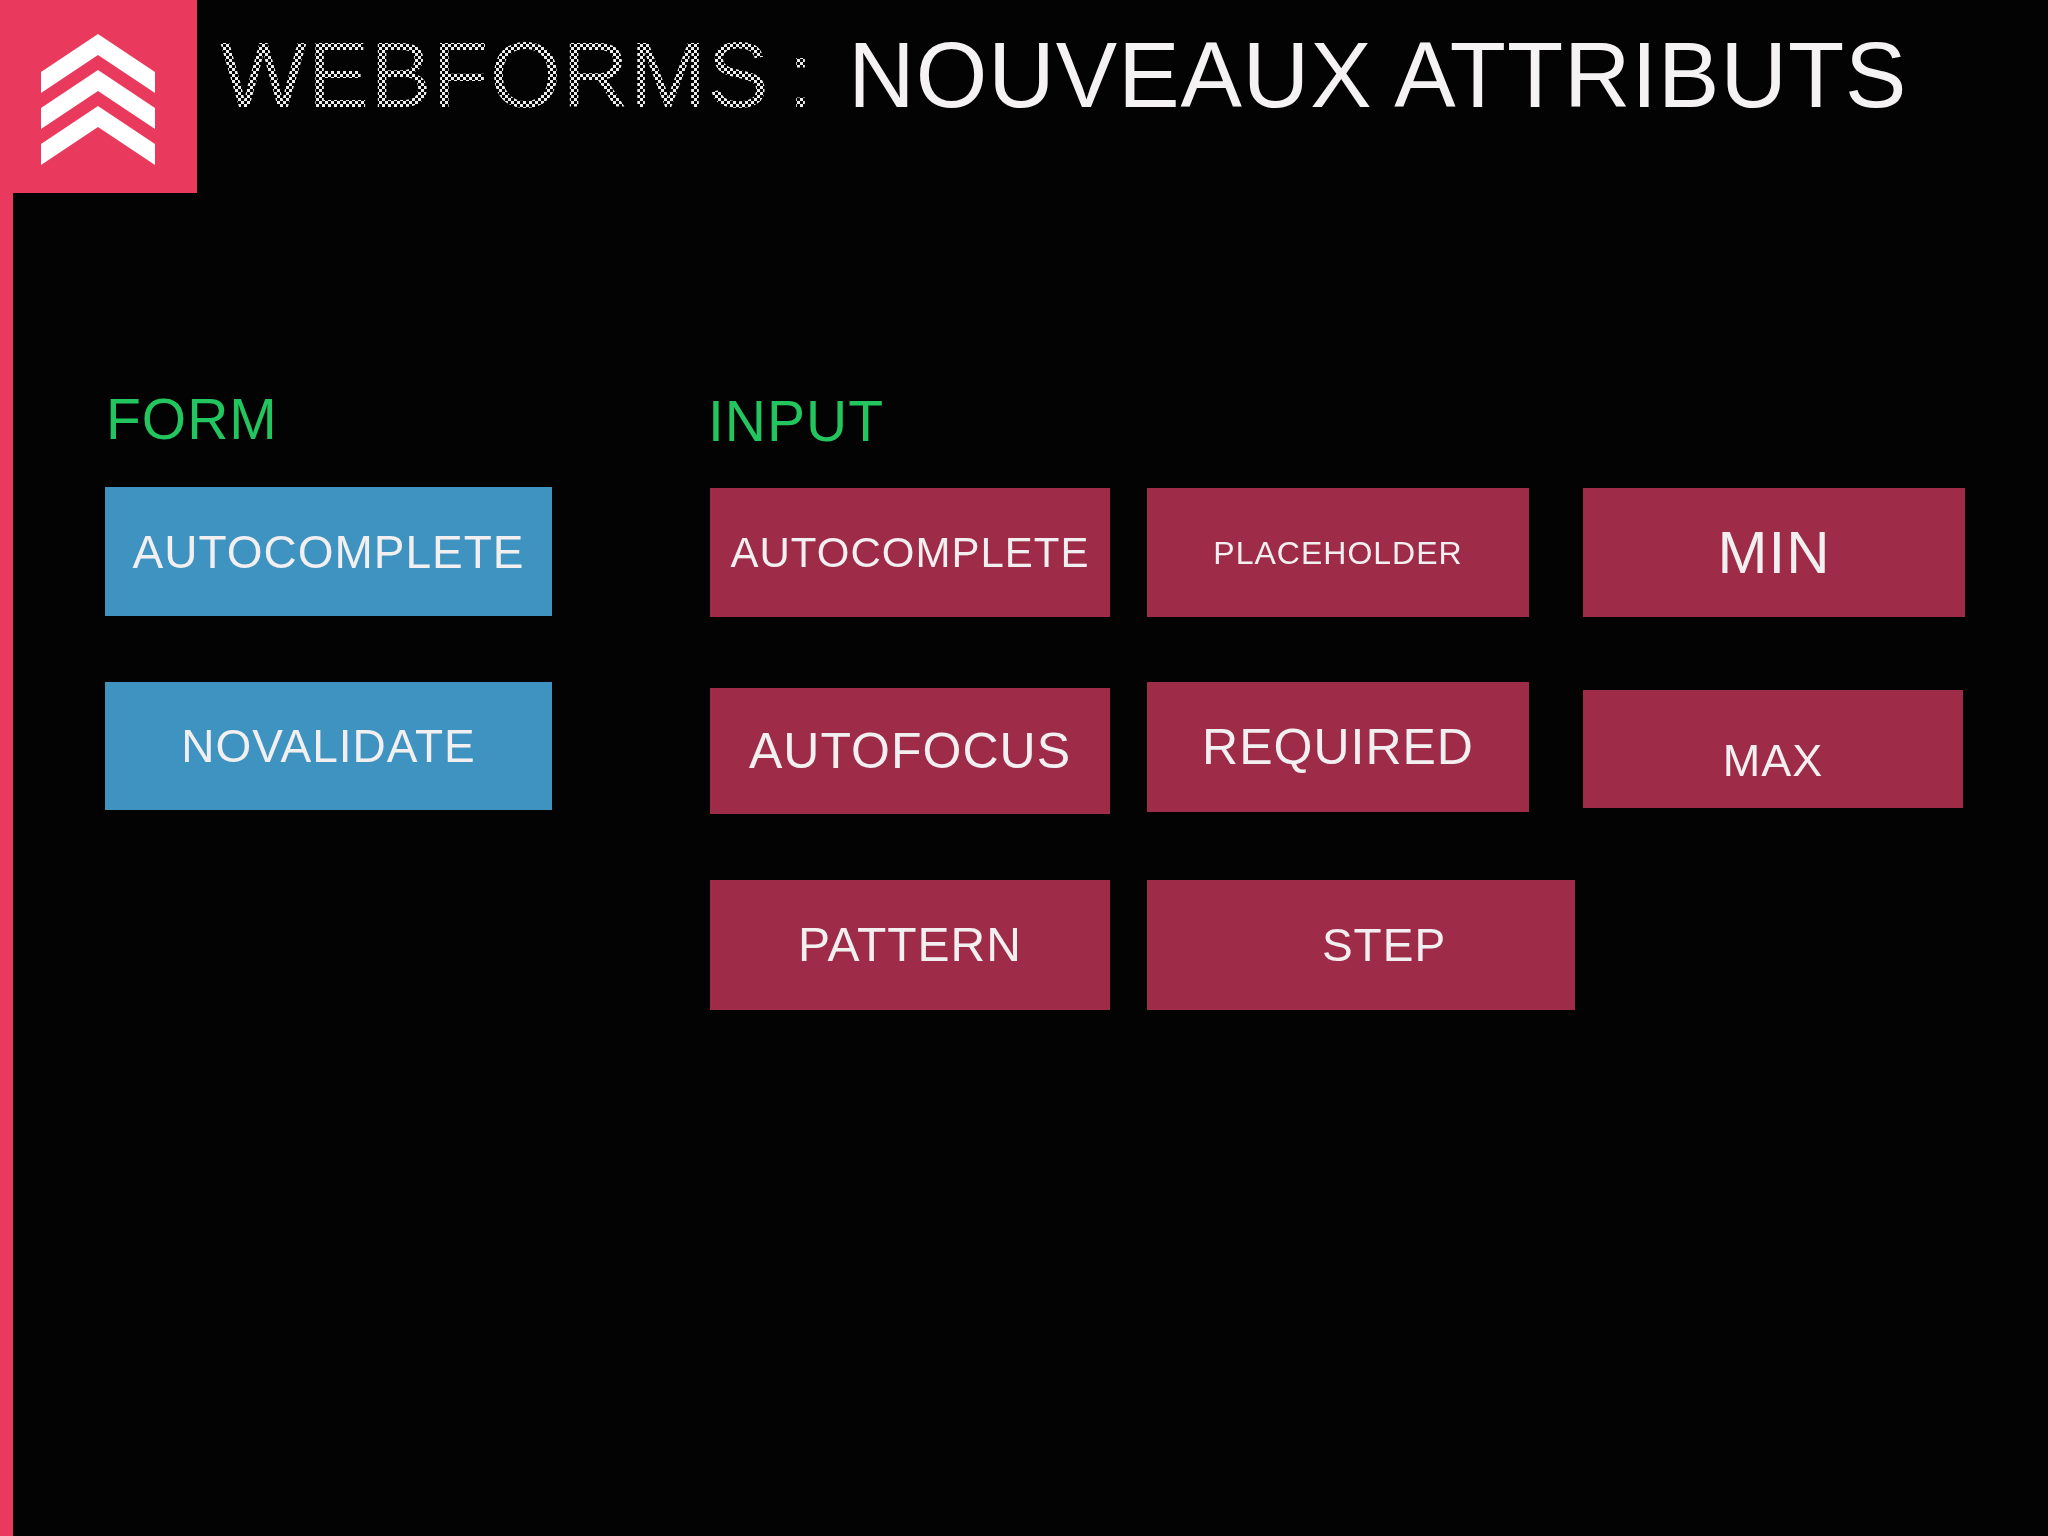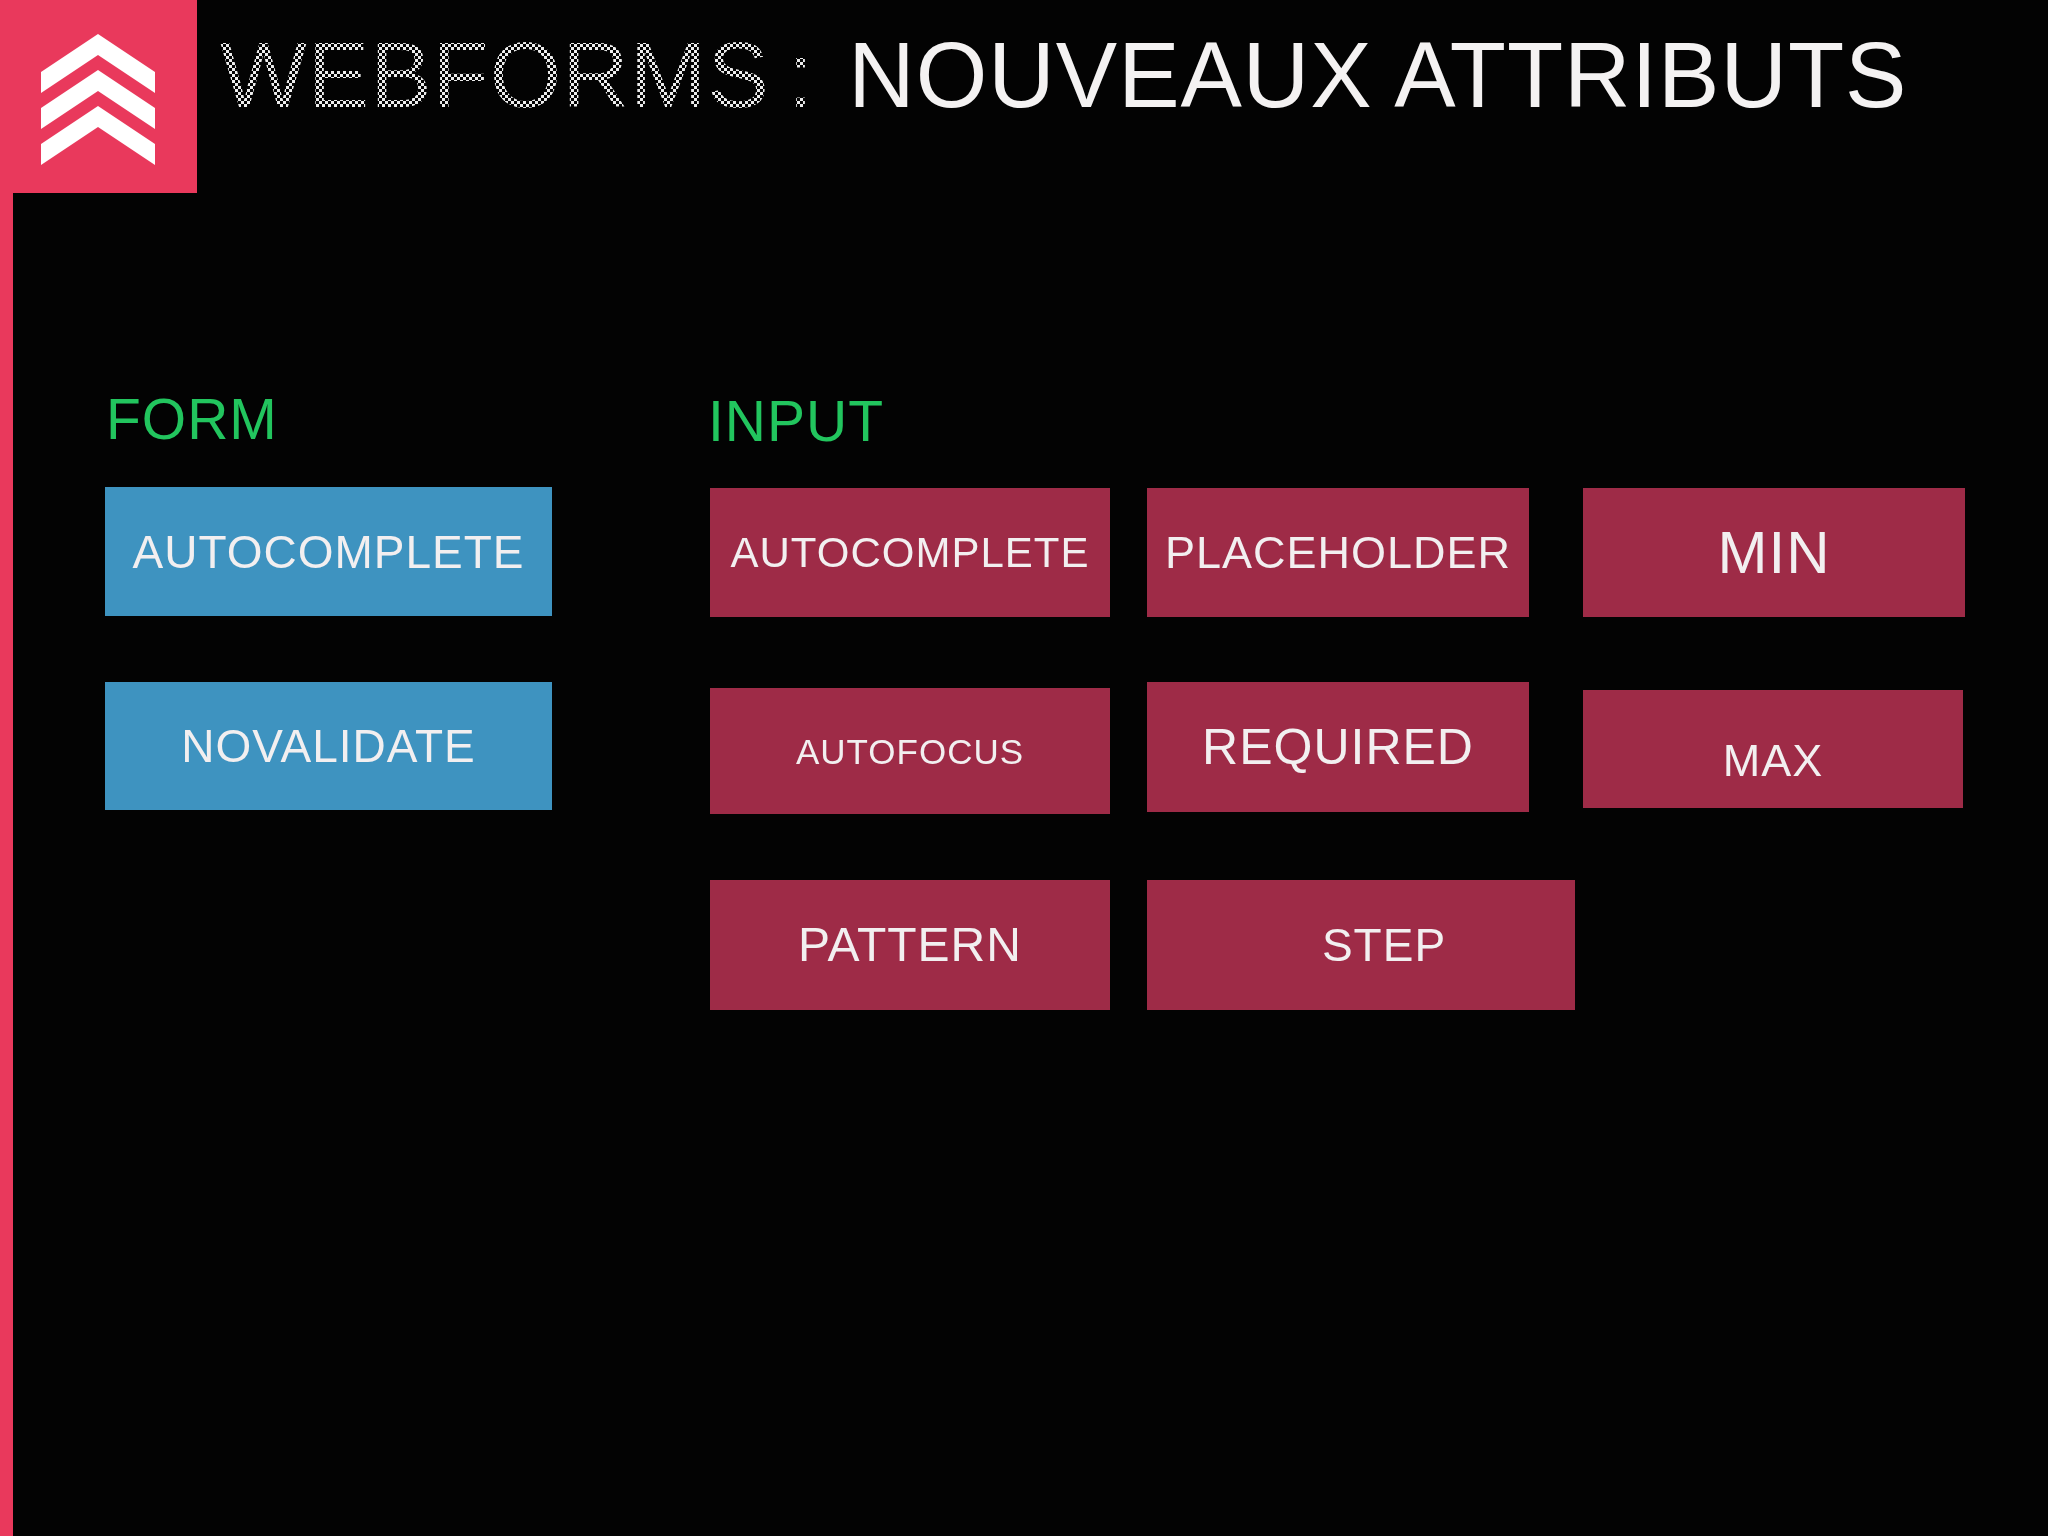--- a/index.html
+++ b/index.html
@@ -48,23 +48,23 @@
     position:absolute;
     display:flex;align-items:center;justify-content:center;
     color:#f2eff0;line-height:1;letter-spacing:1px;
     white-space:nowrap;
   }
   .blue{background:#3e93c0;}
   .red{background:#9e2b47;}
   #b-form-ac {left:105px;top:487px;width:447px;height:129px;font-size:46px;}
   #b-form-nv {left:105px;top:682px;width:447px;height:128px;font-size:46px;}
   #b-in-ac   {left:710px;top:488px;width:400px;height:129px;font-size:42px;}
-  #b-in-ph   {left:1147px;top:488px;width:382px;height:129px;font-size:45px;}
+  #b-in-ph   {left:1147px;top:488px;width:382px;height:129px;font-size:32px;}
   #b-in-min  {left:1583px;top:488px;width:382px;height:129px;font-size:60px;}
-  #b-in-af   {left:710px;top:688px;width:400px;height:126px;font-size:35px;}
+  #b-in-af   {left:710px;top:688px;width:400px;height:126px;font-size:50px;}
   #b-in-req  {left:1147px;top:682px;width:382px;height:130px;font-size:50px;}
   #b-in-max  {left:1583px;top:690px;width:380px;height:118px;font-size:45px;padding-top:22px;box-sizing:border-box;}
   #b-in-pat  {left:710px;top:880px;width:400px;height:130px;font-size:48px;}
   #b-in-step {left:1147px;top:880px;width:382px;height:130px;font-size:46px;padding-left:46px;}
 </style>
 </head>
 <body>
 
 <div class="page">
 

